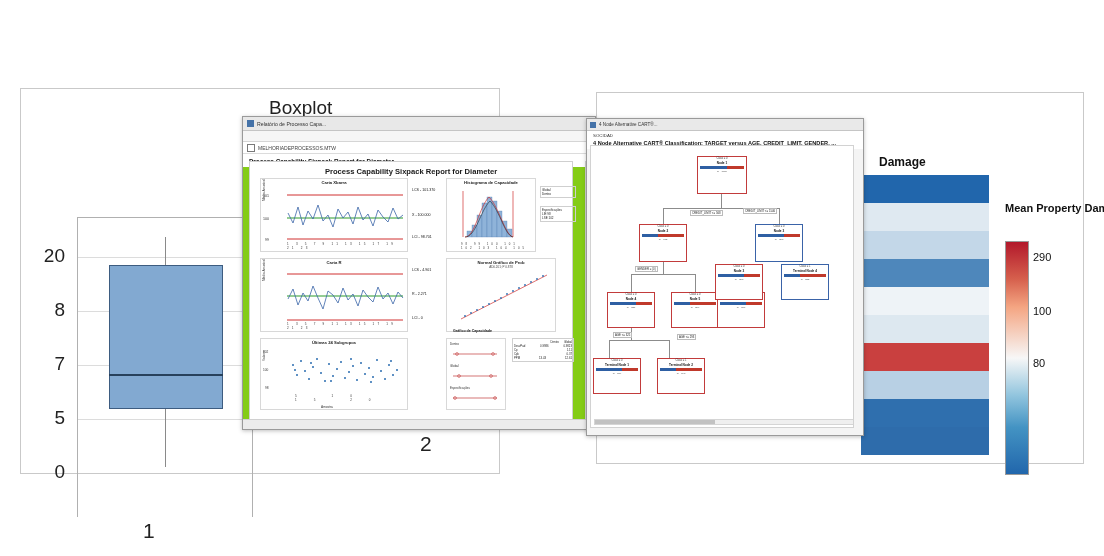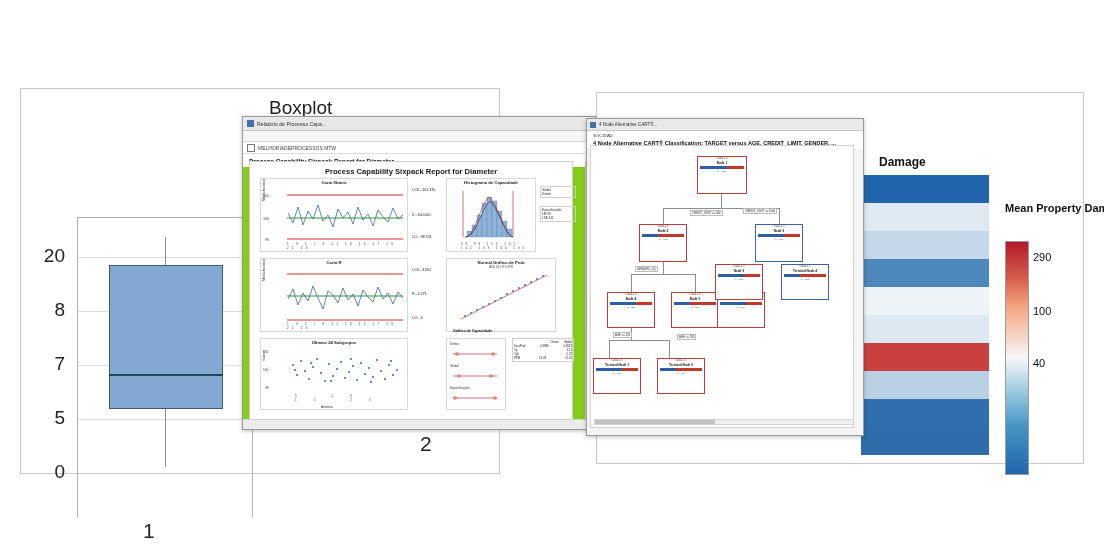--- a/index.html
+++ b/index.html
@@ -118,21 +118,21 @@
     <div class="heat-cell" style="height:28px;background:#2e6cab;"></div>
   </div>
 
   <div id="heat-legend">
     <div id="heat-legend-title">Mean
 Property Dam...</div>
   </div>
   <div id="heat-bar"></div>
   <div class="heat-tick" style="top:158px;">290</div>
   <div class="heat-tick" style="top:212px;">100</div>
-  <div class="heat-tick" style="top:264px;">40</div>
+  <div class="heat-tick" style="top:264px;">80</div>
 </div>
 
 <div id="minitab-window">
   <div id="mt-titlebar">
     <span class="tb-icon"></span>
     <span id="mt-title-text">Relatório de Processo Capa...</span>
   </div>
   <div id="mt-ribbon"></div>
   <div id="mt-subbar">
     <span class="sb-icon"></span>

